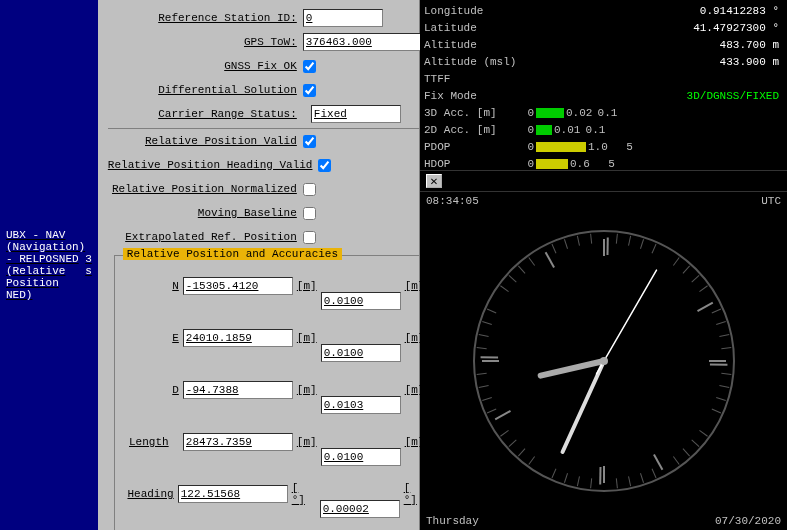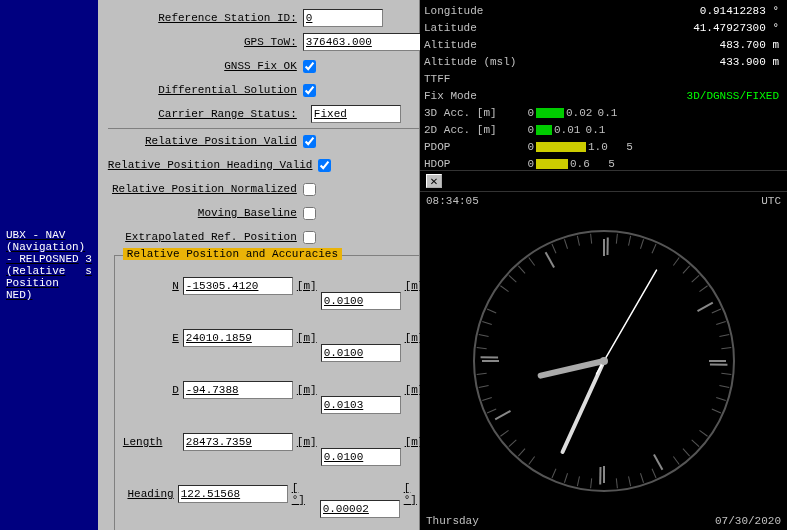--- a/index.html
+++ b/index.html
@@ -387,21 +387,21 @@
 
       <div class="group-row">
         <span class="group-label">D</span>
         <input type="text" class="group-input" value="-94.7388" style="">
         <span class="group-unit">[m]</span>
         <input type="text" class="group-input-sm" value="0.0103" style="">
         <span class="group-unit">[m]</span>
       </div>
 
       <div class="group-row">
-        <span class="group-label" style="width:60px;text-align:left;padding-right:8px;">Length</span>
+        <span class="group-label" style="width:60px;text-align:center;padding-right:8px;">Length</span>
         <input type="text" class="group-input" value="28473.7359" style="">
         <span class="group-unit">[m]</span>
         <input type="text" class="group-input-sm" value="0.0100" style="">
         <span class="group-unit">[m]</span>
       </div>
 
       <div class="group-row">
         <span class="group-label" style="width:60px;text-align:right;padding-right:4px;">Heading</span>
         <input type="text" class="group-input" value="122.51568" style="">
         <span class="group-unit">[ °]</span>

